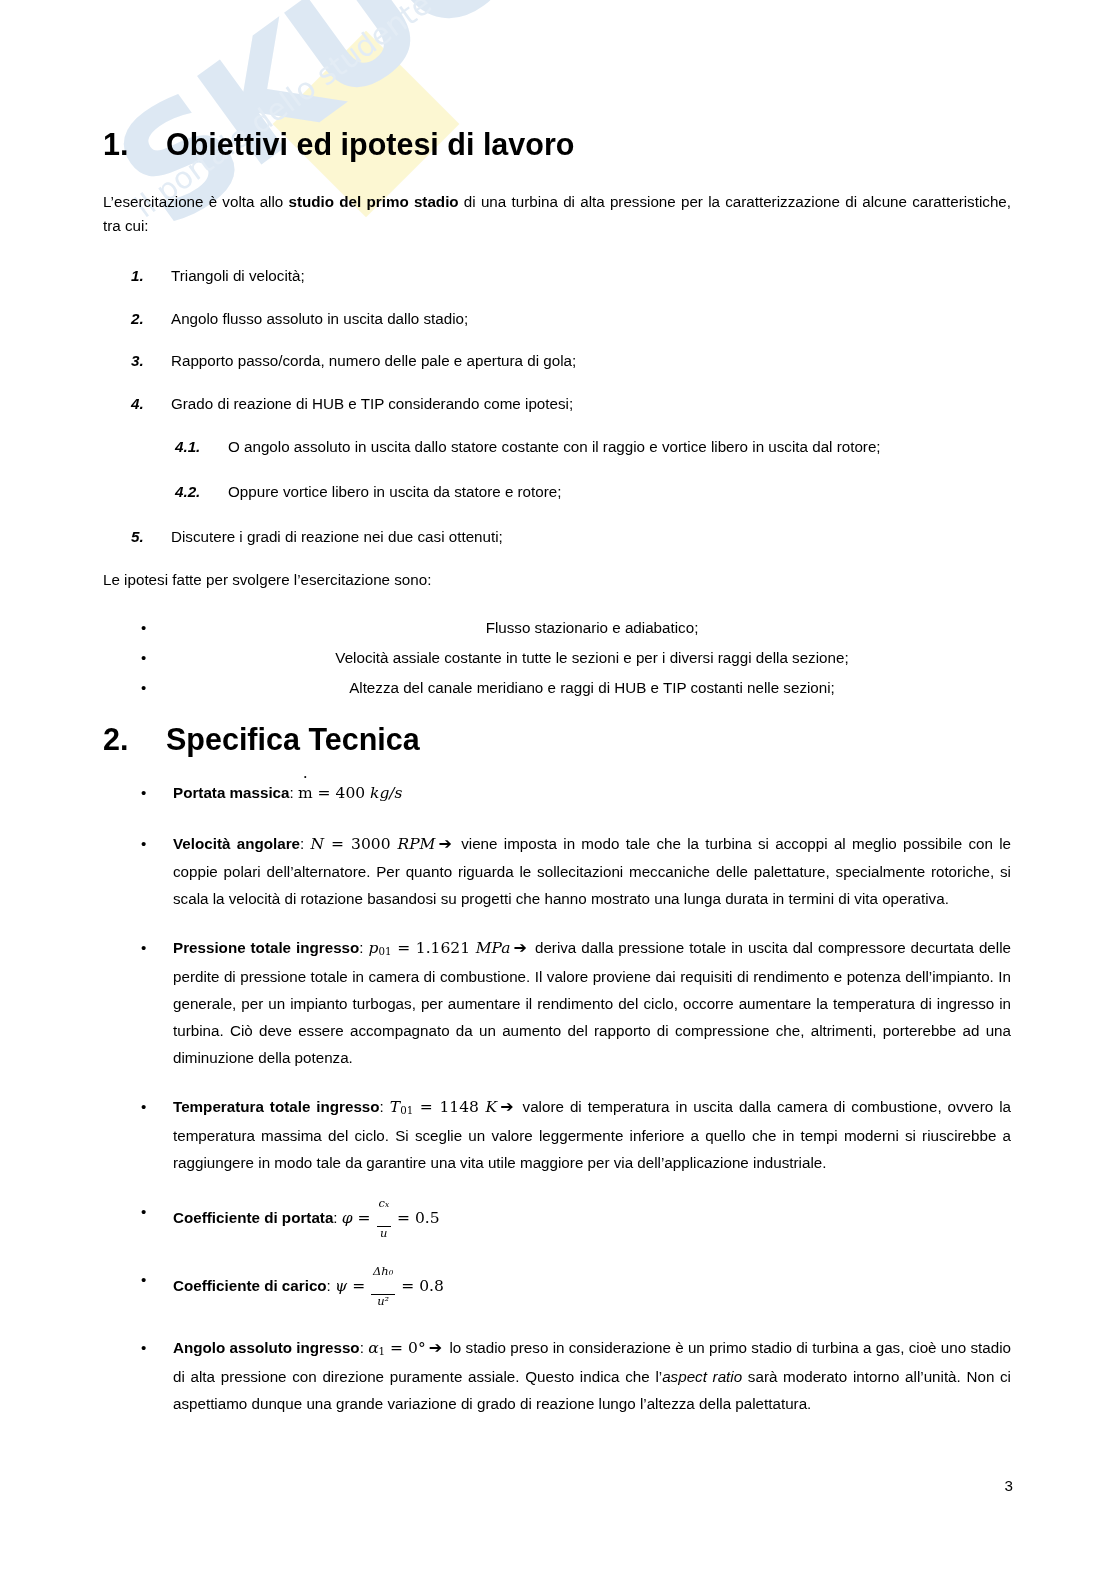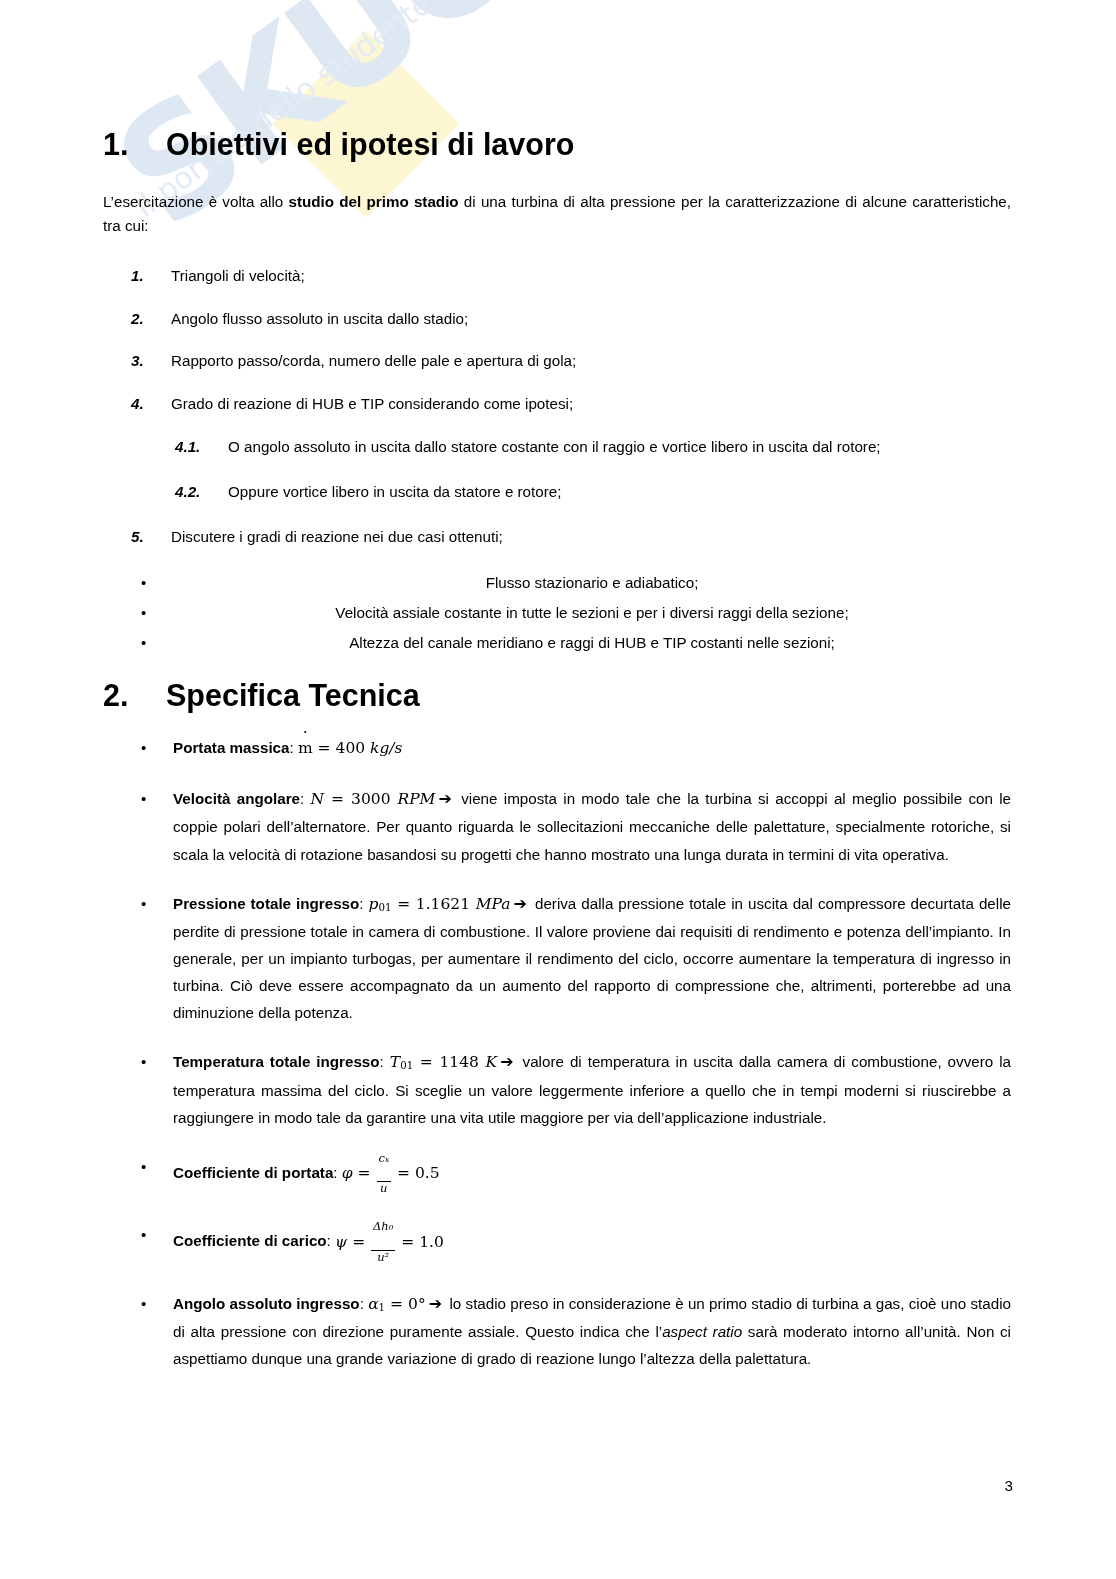--- a/index.html
+++ b/index.html
@@ -272,20 +272,21 @@
         <li class="sub">
           <span class="marker">4.2.</span>
           <span class="body">Oppure vortice libero in uscita da statore e rotore;</span>
         </li>
         <li>
           <span class="marker">5.</span>
           <span class="body">Discutere i gradi di reazione nei due casi ottenuti;</span>
         </li>
       </ul>
 
+      <p class="para" style="margin-top:12px;">Le ipotesi fatte per svolgere l’esercitazione sono:</p>
 
       <ul class="bul-list" style="margin-top:24px;">
         <li>
           <span class="dot">•</span>
           <span class="body">Flusso stazionario e adiabatico;</span>
         </li>
         <li>
           <span class="dot">•</span>
           <span class="body">Velocità assiale costante in tutte le sezioni e per i diversi raggi della sezione;</span>
         </li>
@@ -340,21 +341,21 @@
                 </span><span class="mnum"> =  </span><span class="mnum">0.5</span></span>
           </span>
         </li>
 
         <li style="margin-bottom:26px;">
           <span class="dot">•</span>
           <span class="body">
             <span class="b">Coefficiente di carico</span><span>:  </span><span class="math"><span>ψ</span><span class="mnum"> = </span><span class="frac">
                   <span class="nu">Δh₀</span>
                   <span class="de">u²</span>
-                </span><span class="mnum"> =  </span><span class="mnum">1.0</span></span>
+                </span><span class="mnum"> =  </span><span class="mnum">0.8</span></span>
           </span>
         </li>
 
         <li>
           <span class="dot">•</span>
           <span class="body">
             <span class="b">Angolo assoluto ingresso</span><span>: </span><span class="math"><span>α</span><sub class="msub">1</sub><span class="mnum"> = </span><span class="mnum">0°</span></span><span class="arrow">➔</span> <span>lo stadio preso in considerazione è un primo stadio di turbina a gas, cioè uno stadio di alta pressione con direzione puramente assiale. Questo indica che l’</span><span class="i">aspect ratio</span><span> sarà moderato intorno all’unità. Non ci aspettiamo dunque una grande variazione di grado di reazione lungo l’altezza della palettatura.</span>
           </span>
         </li>
 

